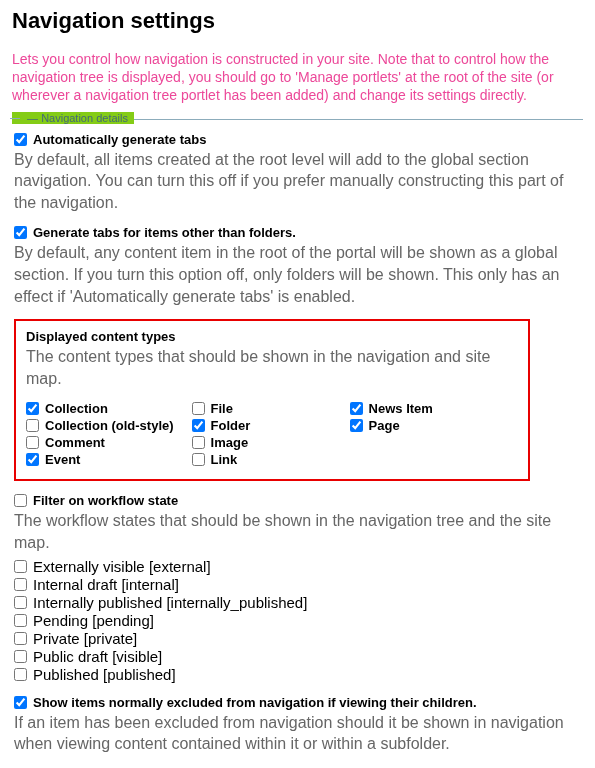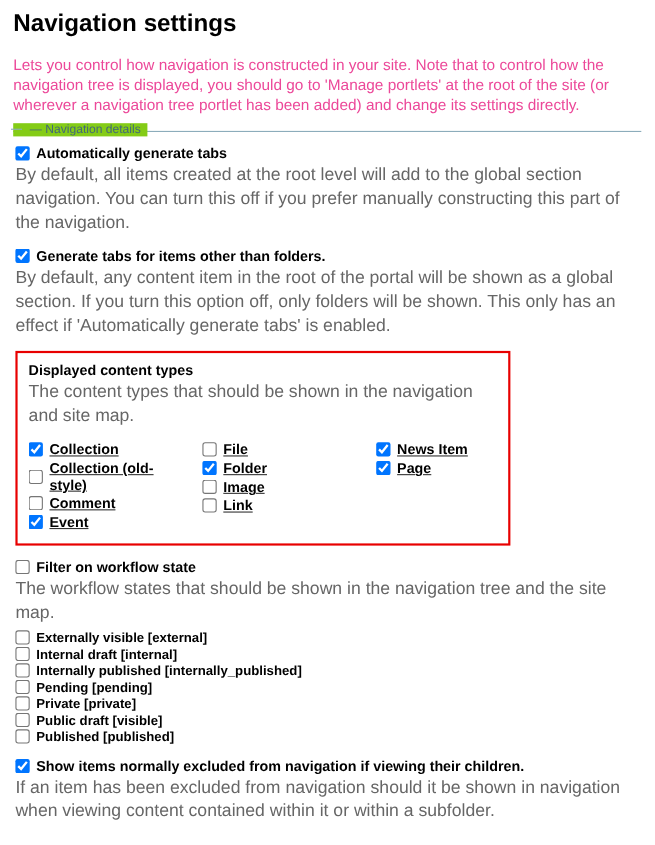--- a/index.html
+++ b/index.html
@@ -74,50 +74,49 @@
     color: #666;
     font-size: 16px;
     line-height: 1.35;
     margin-top: 2px;
   }
 
   .highlight-box {
     border: 2px solid #e80000;
     padding: 8px 10px 10px 10px;
     margin: 4px 0 12px 0;
-    width: 450px;
+    width: 516px;
     box-sizing: border-box;
   }
 
   .ctypes-grid {
     display: flex;
     gap: 18px;
     margin-top: 10px;
   }
   .ctypes-col {
     min-width: 140px;
-    text-decoration: underline;
   }
   .ctypes-col .field-line {
     margin: 2px 0;
   }
   .ctypes-col .field-label {
     font-weight: bold;
     font-size: 13px;
   }
 
   .state-list {
     margin-top: 4px;
   }
   .state-list .field-line {
     margin: 1px 0;
   }
   .state-list .field-label {
-    font-weight: bold;
-    font-size: 12px;
+    font-weight: normal;
+    font-size: 15px;
   }
 
   .buttons-row {
     margin-top: 26px;
   }
   button.form-btn {
     font-family: inherit;
     font-size: 12px;
     padding: 1px 6px;
     background: #15803d;

